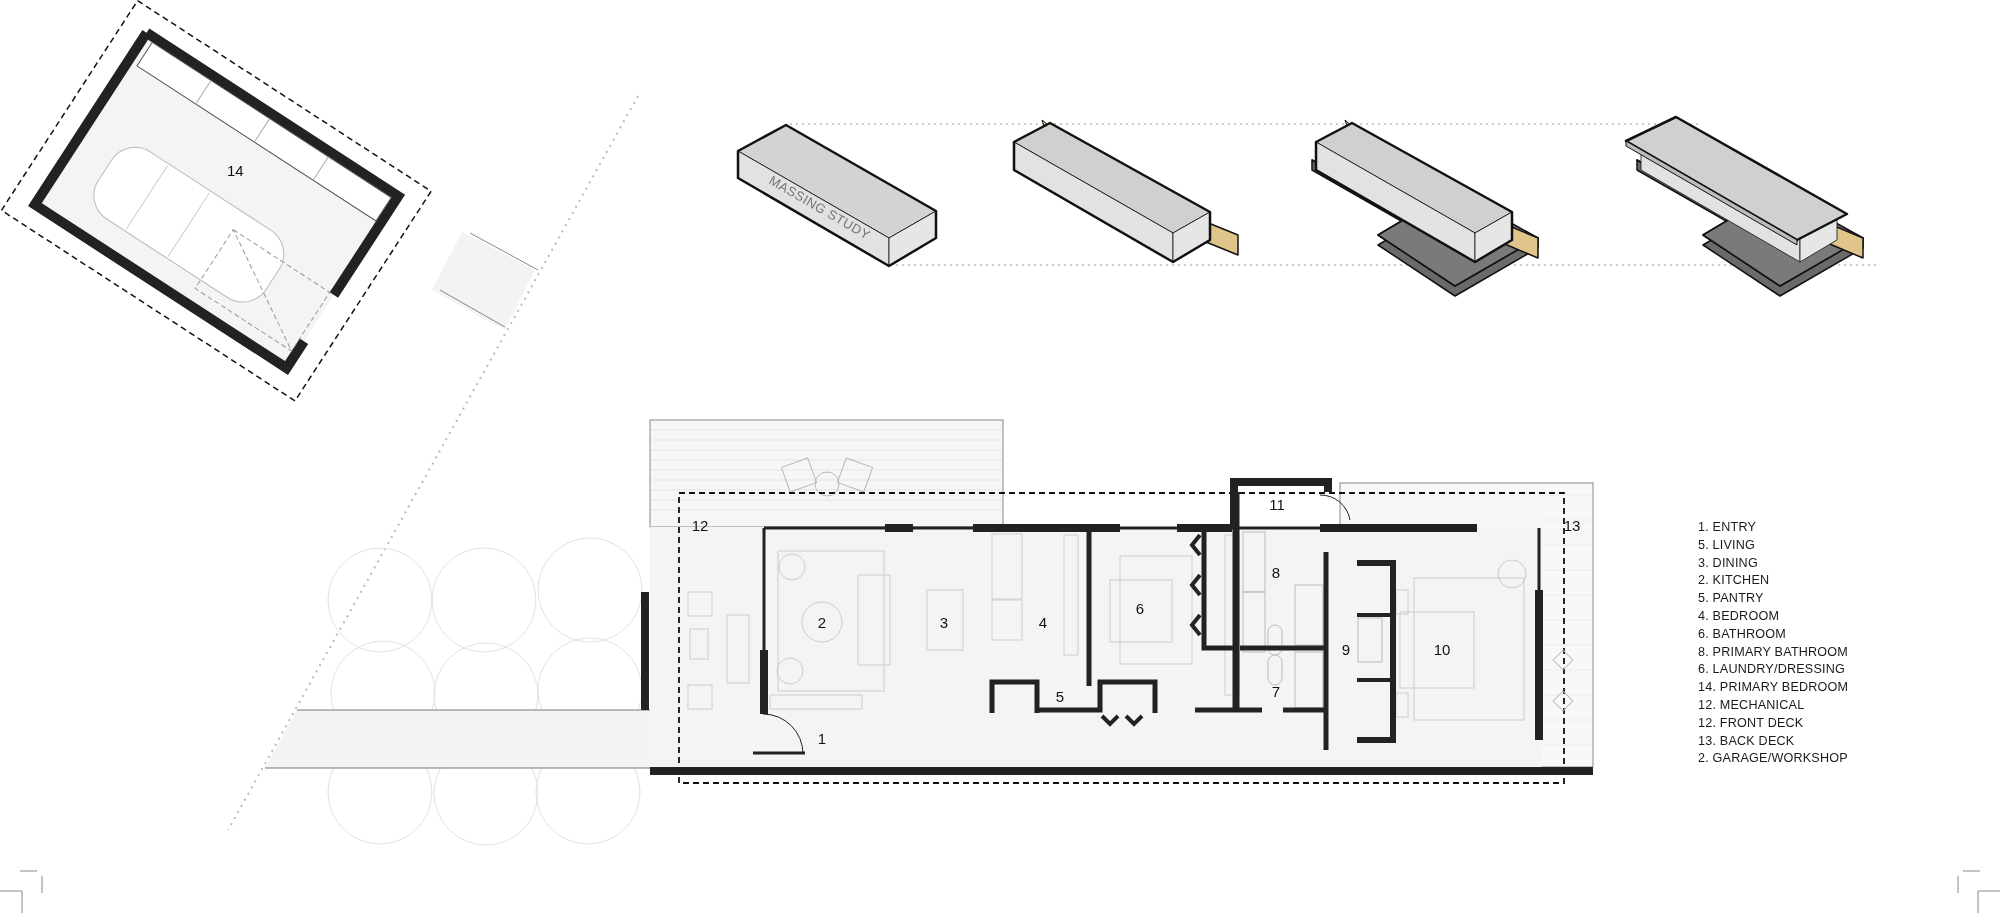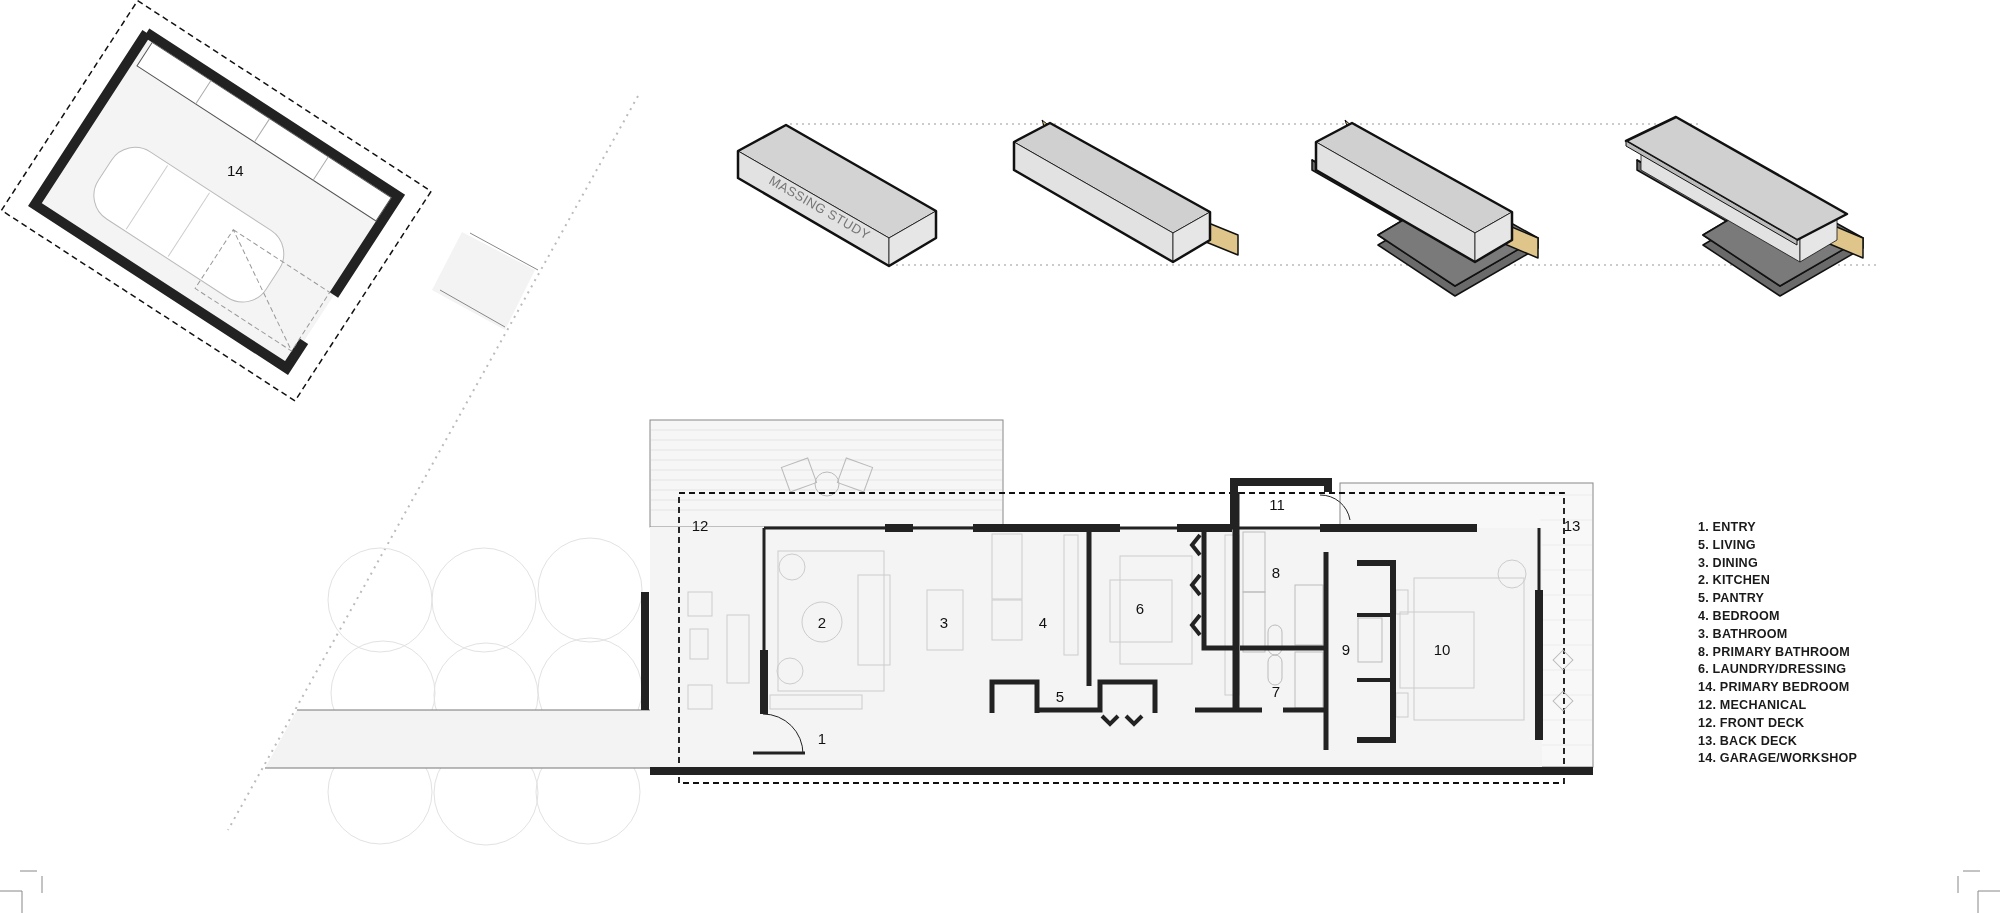--- a/index.html
+++ b/index.html
@@ -1,19 +1,19 @@
 <!DOCTYPE html>
 <html><head>
 <meta charset="utf-8">
 <style>
   html,body{margin:0;padding:0;background:#fff;}
   body{width:2000px;height:913px;position:relative;overflow:hidden;font-family:"Liberation Sans",sans-serif;}
   svg{position:absolute;left:0;top:0;}
   .lbl{font-family:"Liberation Sans",sans-serif;font-size:15px;fill:#111;}
-  .legend{position:absolute;left:1698px;top:519px;font-family:"Liberation Sans",sans-serif;font-size:12.6px;color:#1a1a1a;line-height:17.8px;letter-spacing:0.2px;font-weight:bold;}
+  .legend{position:absolute;left:1698px;top:519px;font-family:"Liberation Sans",sans-serif;font-size:12.6px;color:#1a1a1a;line-height:17.8px;letter-spacing:0.2px;}
   .legend div{white-space:nowrap;}
 </style>
 </head>
 <body>
 
 <svg width="2000" height="913" viewBox="0 0 2000 913">
 
   <g stroke="#888" stroke-width="1" fill="none">
     <path d="M0 891 H22 M22 891 V913"></path>
     <path d="M20 871 H37 M42 876 V893"></path>
@@ -262,21 +262,21 @@
   </g>
 </svg>
 
 <div class="legend">
   <div>1. ENTRY</div>
   <div>5. LIVING</div>
   <div>3. DINING</div>
   <div>2. KITCHEN</div>
   <div>5. PANTRY</div>
   <div>4. BEDROOM</div>
-  <div>3. BATHROOM</div>
+  <div>6. BATHROOM</div>
   <div>8. PRIMARY BATHROOM</div>
   <div>6. LAUNDRY/DRESSING</div>
   <div>14. PRIMARY BEDROOM</div>
   <div>12. MECHANICAL</div>
   <div>12. FRONT DECK</div>
   <div>13. BACK DECK</div>
-  <div>14. GARAGE/WORKSHOP</div>
+  <div>2. GARAGE/WORKSHOP</div>
 </div>
 
 </body></html>

